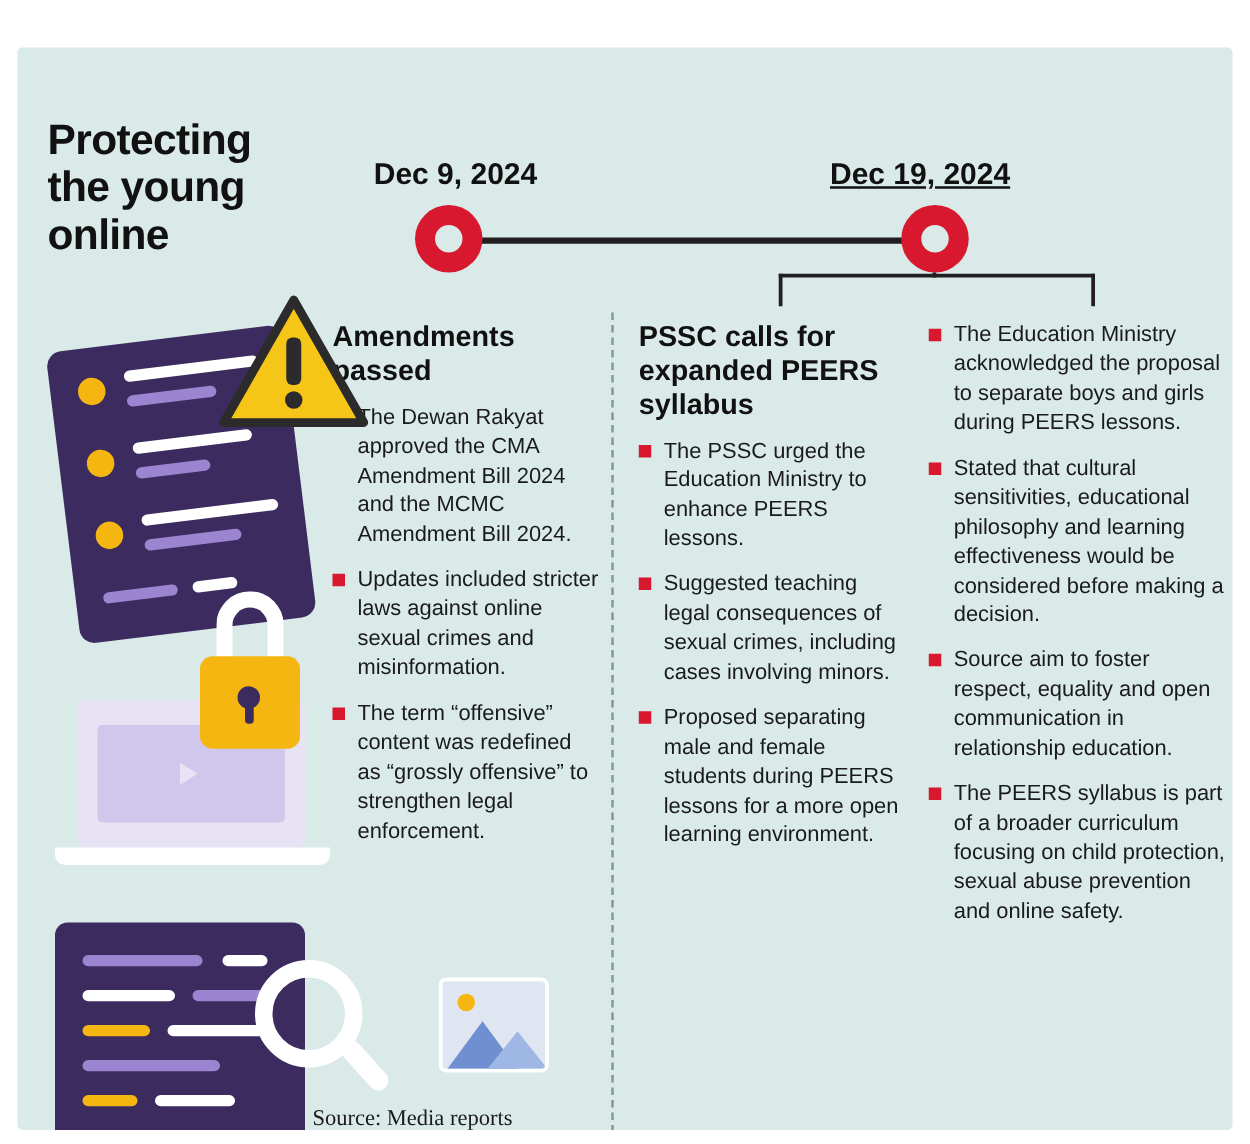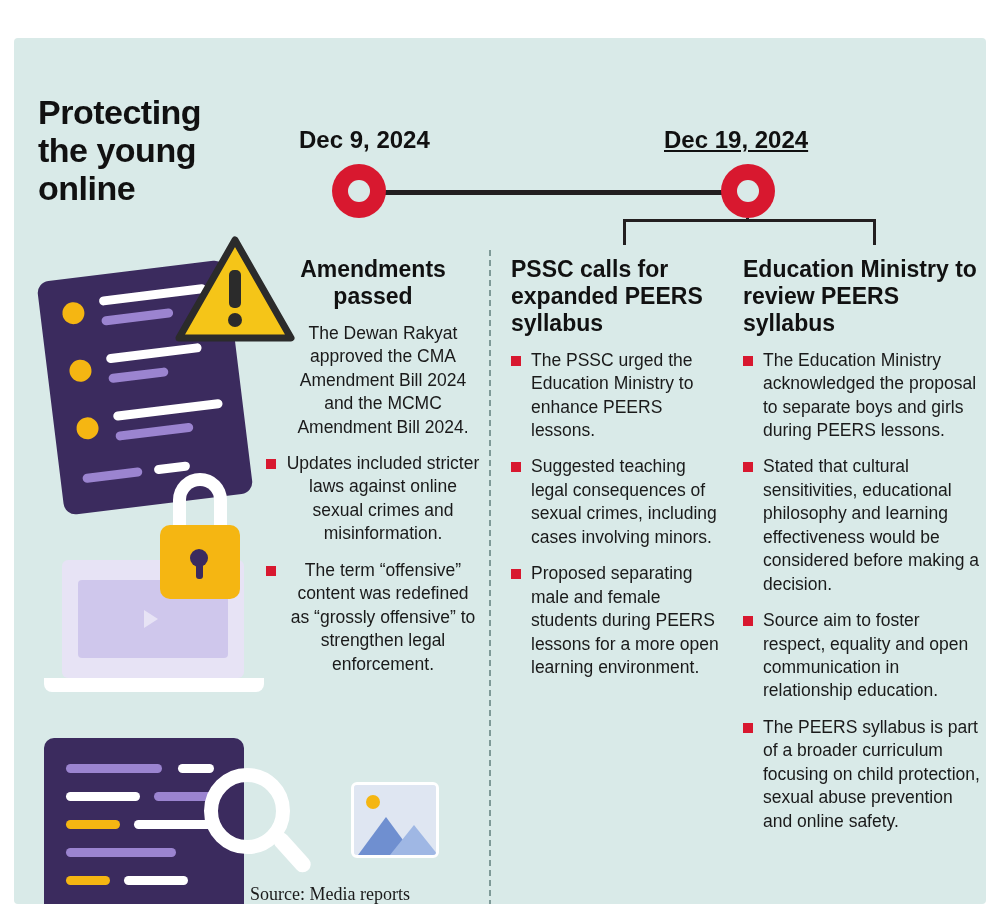--- a/index.html
+++ b/index.html
@@ -112,21 +112,21 @@
     width: 0;
     height: 676px;
     border-left: 2px dashed #7f9a98;
   }
 
   
   .col {
     position: absolute;
     top: 218px;
   }
-  #col-0 { left: 252px; width: 214px; text-align: center; }
+  #col-0 { left: 252px; width: 214px; }
   #col-1 { left: 497px; width: 216px; }
   #col-2 { left: 729px; width: 240px; }
 
   .col-head {
     font-size: 23px;
     line-height: 1.17;
     font-weight: bold;
     color: #111111;
     margin: 0 0 12px 0;
   }
@@ -382,21 +382,20 @@
     <div class="col" id="col-1">
       <h2 class="col-head">PSSC calls for expanded PEERS syllabus</h2>
       <ul class="bullets">
         <li>The PSSC urged the Education Ministry to enhance PEERS lessons.</li>
         <li>Suggested teaching legal consequences of sexual crimes, including cases involving minors.</li>
         <li>Proposed separating male and female students during PEERS lessons for a more open learning environment.</li>
       </ul>
     </div>
 
     <div class="col" id="col-2">
-      <h2 class="col-head">Education Ministry to review PEERS syllabus</h2>
       <ul class="bullets">
         <li>The Education Ministry acknowledged the proposal to separate boys and girls during PEERS lessons.</li>
         <li>Stated that cultural sensitivities, educational philosophy and learning effectiveness would be considered before making a decision.</li>
         <li>Source aim to foster respect, equality and open communication in relationship education.</li>
         <li>The PEERS syllabus is part of a broader curriculum focusing on child protection, sexual abuse prevention and online safety.</li>
       </ul>
     </div>
 
     <div class="art" id="art-tablet">
       <div class="dot" style="top:24px;"></div>

